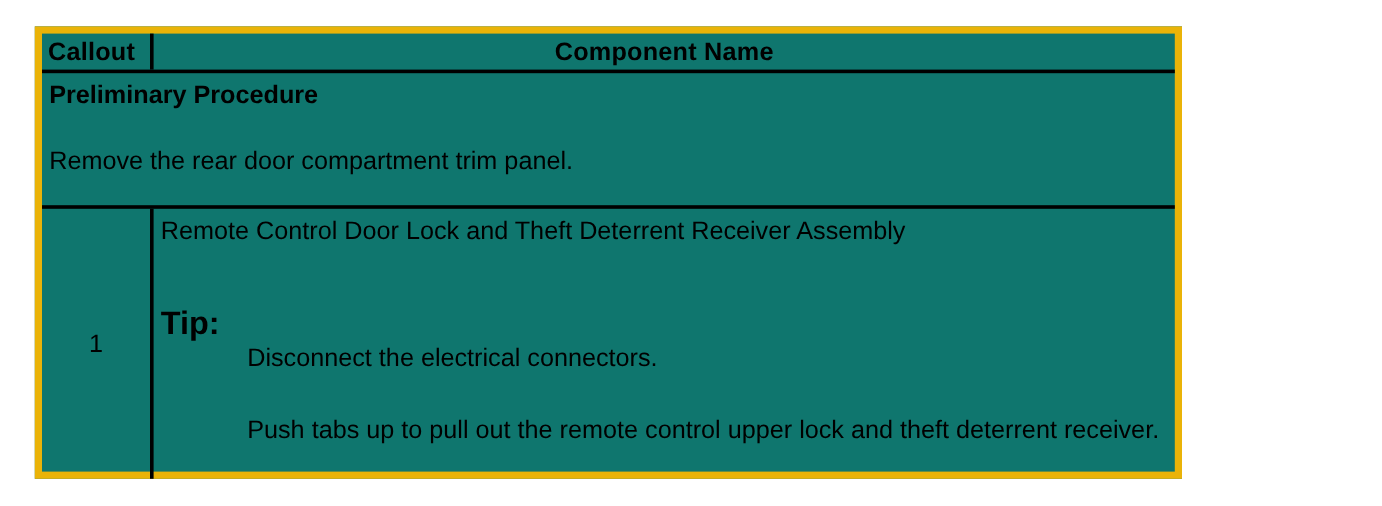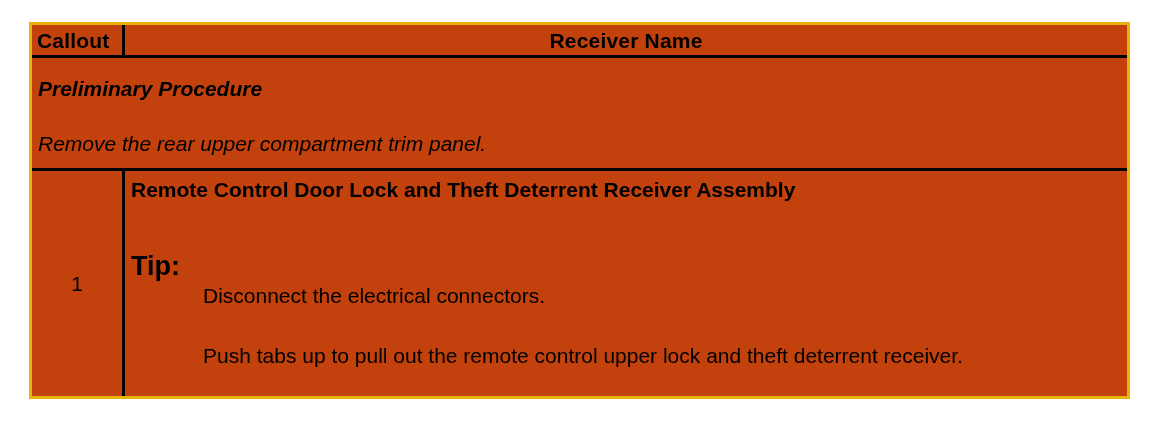--- a/index.html
+++ b/index.html
@@ -21,25 +21,25 @@
     width: 1152px;
     height: 422px;
     background: #ffffff;
   }
 
   
   .proc-table {
     position: absolute;
     left: 29px;
     top: 22px;
-    width: 1101px;
+    width: 956px;
     height: 377px;
     box-sizing: border-box;
-    border: 3px solid #eab308;
-    background: #c2410c;
+    border: 6px solid #eab308;
+    background: #0f766e;
   }
 
   .trow {
     position: relative;
     box-sizing: border-box;
     width: 100%;
   }
 
   
   .row-header {
@@ -71,22 +71,21 @@
     letter-spacing: 0.2px;
     line-height: 1;
     white-space: nowrap;
   }
 
   
   .row-prelim {
     height: 113px;
     border-bottom: 3px solid #000000;
     box-sizing: border-box;
-    padding: 18px 0 0 6px;
-    font-style: italic;
+    padding: 6px 0 0 6px;
   }
   .prelim-title {
     font-size: 21px;
     font-weight: bold;
     line-height: 1.28;
     white-space: nowrap;
   }
   .blank-line {
     height: 28px;
   }
@@ -119,21 +118,21 @@
   }
   .cell-component-body {
     box-sizing: border-box;
     flex: 1 1 auto;
     height: 100%;
     padding: 6px 0 0 6px;
     overflow: hidden;
   }
   .comp-name {
     font-size: 21px;
-    font-weight: bold;
+    font-weight: normal;
     line-height: 1.28;
     white-space: nowrap;
   }
   .gap-tall {
     height: 45px;
   }
   .tip-label {
     font-size: 27px;
     font-weight: bold;
     line-height: 1.28;
@@ -155,28 +154,28 @@
 
 <div class="page">
 
   <div class="proc-table">
 
     <div class="trow row-header">
       <div class="cell-callout-head">
         <span class="head-text">Callout</span>
       </div>
       <div class="cell-component-head">
-        <span class="head-text">Receiver Name</span>
+        <span class="head-text">Component Name</span>
       </div>
     </div>
 
     <div class="trow row-prelim">
       <div class="prelim-title">Preliminary Procedure</div>
       <div class="blank-line"></div>
-      <div class="prelim-body">Remove the rear upper compartment trim panel.</div>
+      <div class="prelim-body">Remove the rear door compartment trim panel.</div>
     </div>
 
     <div class="trow row-component">
       <div class="cell-callout-num">
         <span class="callout-num">1</span>
       </div>
       <div class="cell-component-body">
         <div class="comp-name">Remote Control Door Lock and Theft Deterrent Receiver Assembly</div>
         <div class="gap-tall"></div>
         <div class="tip-label">Tip:</div>

